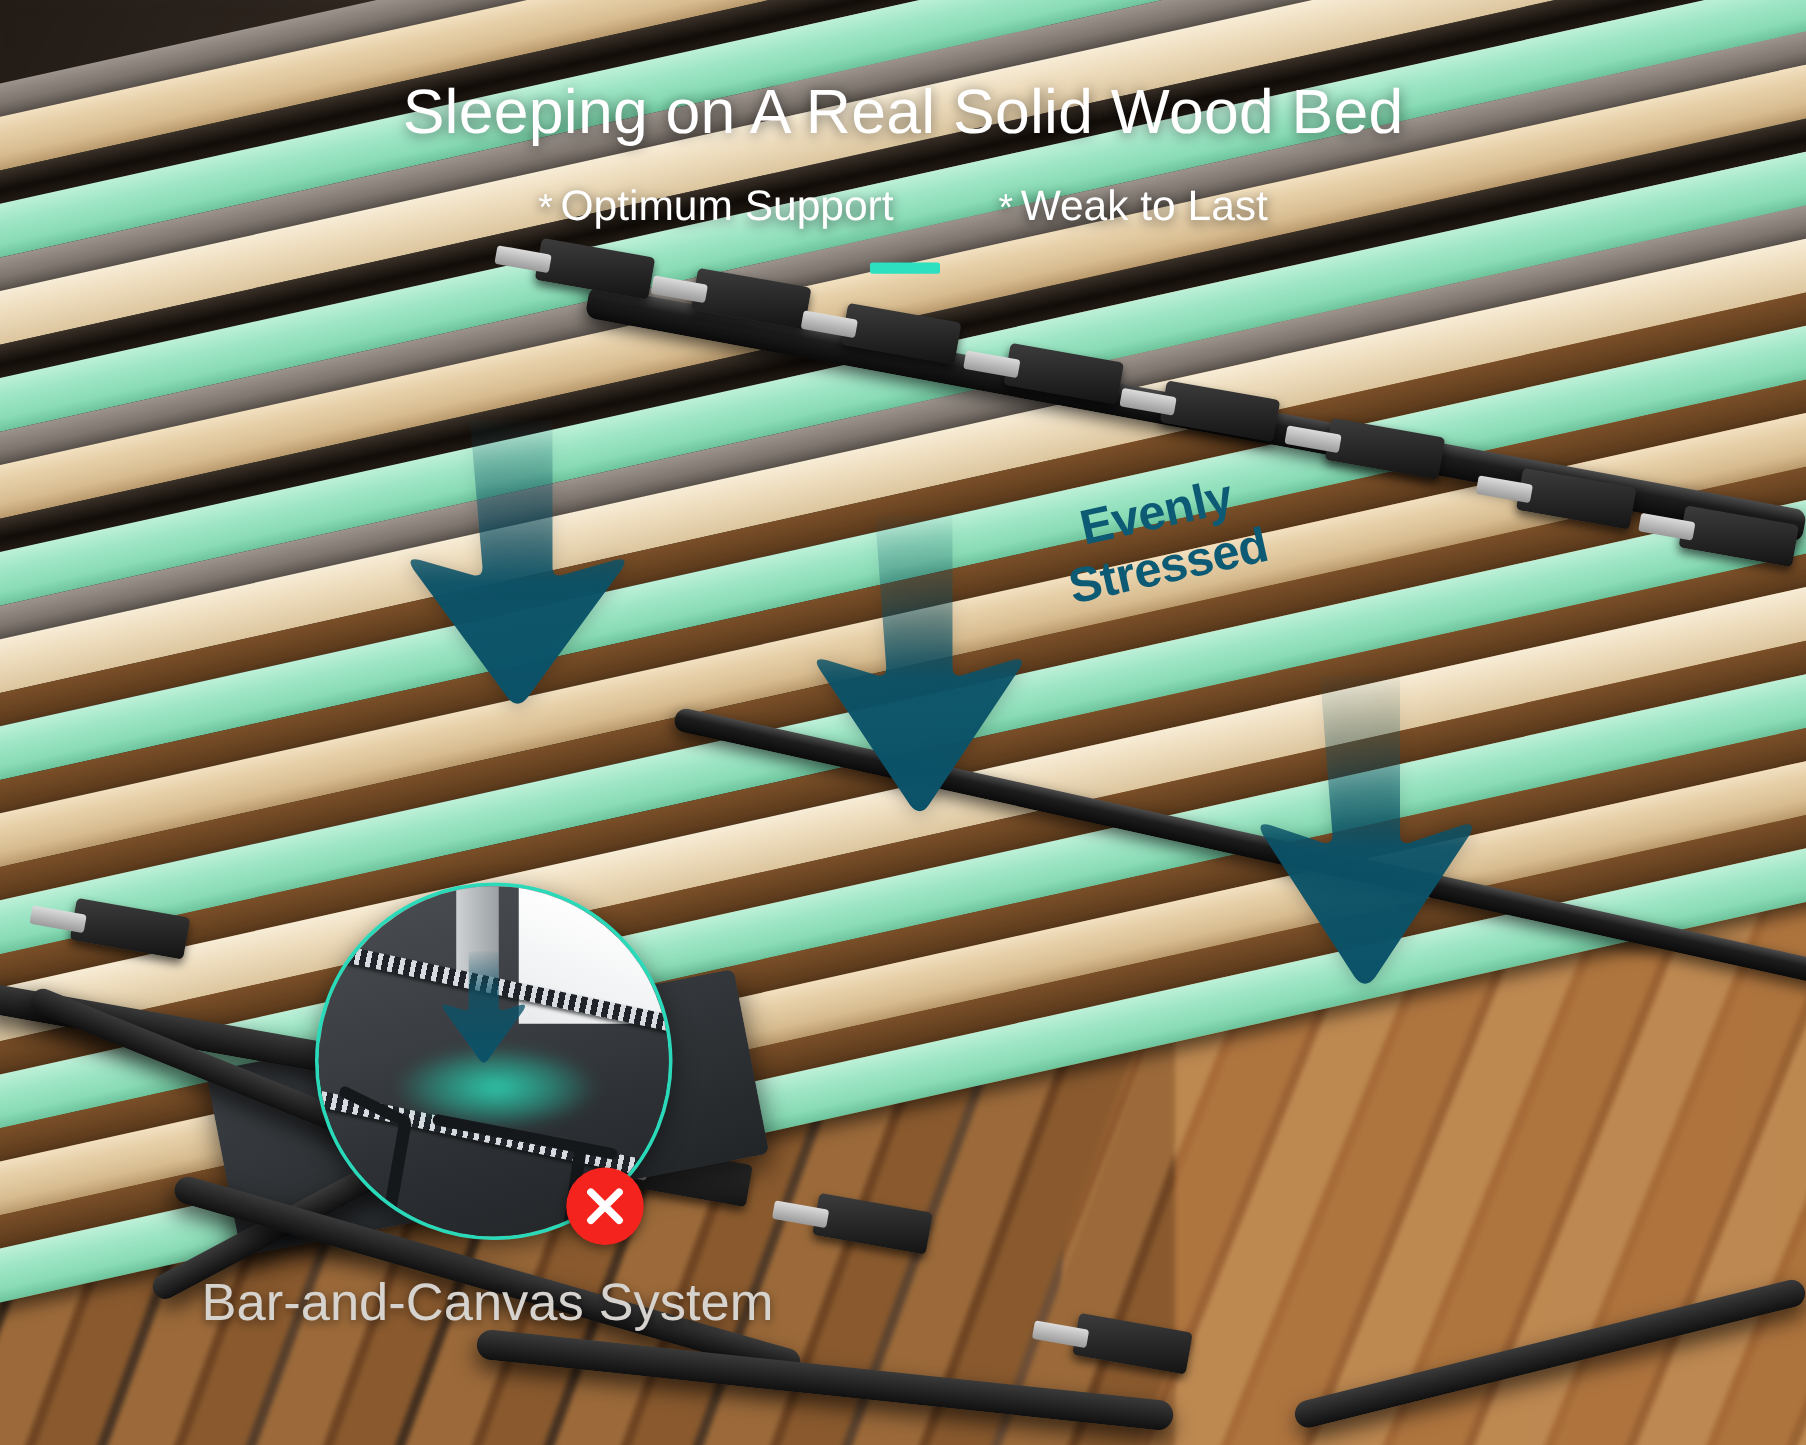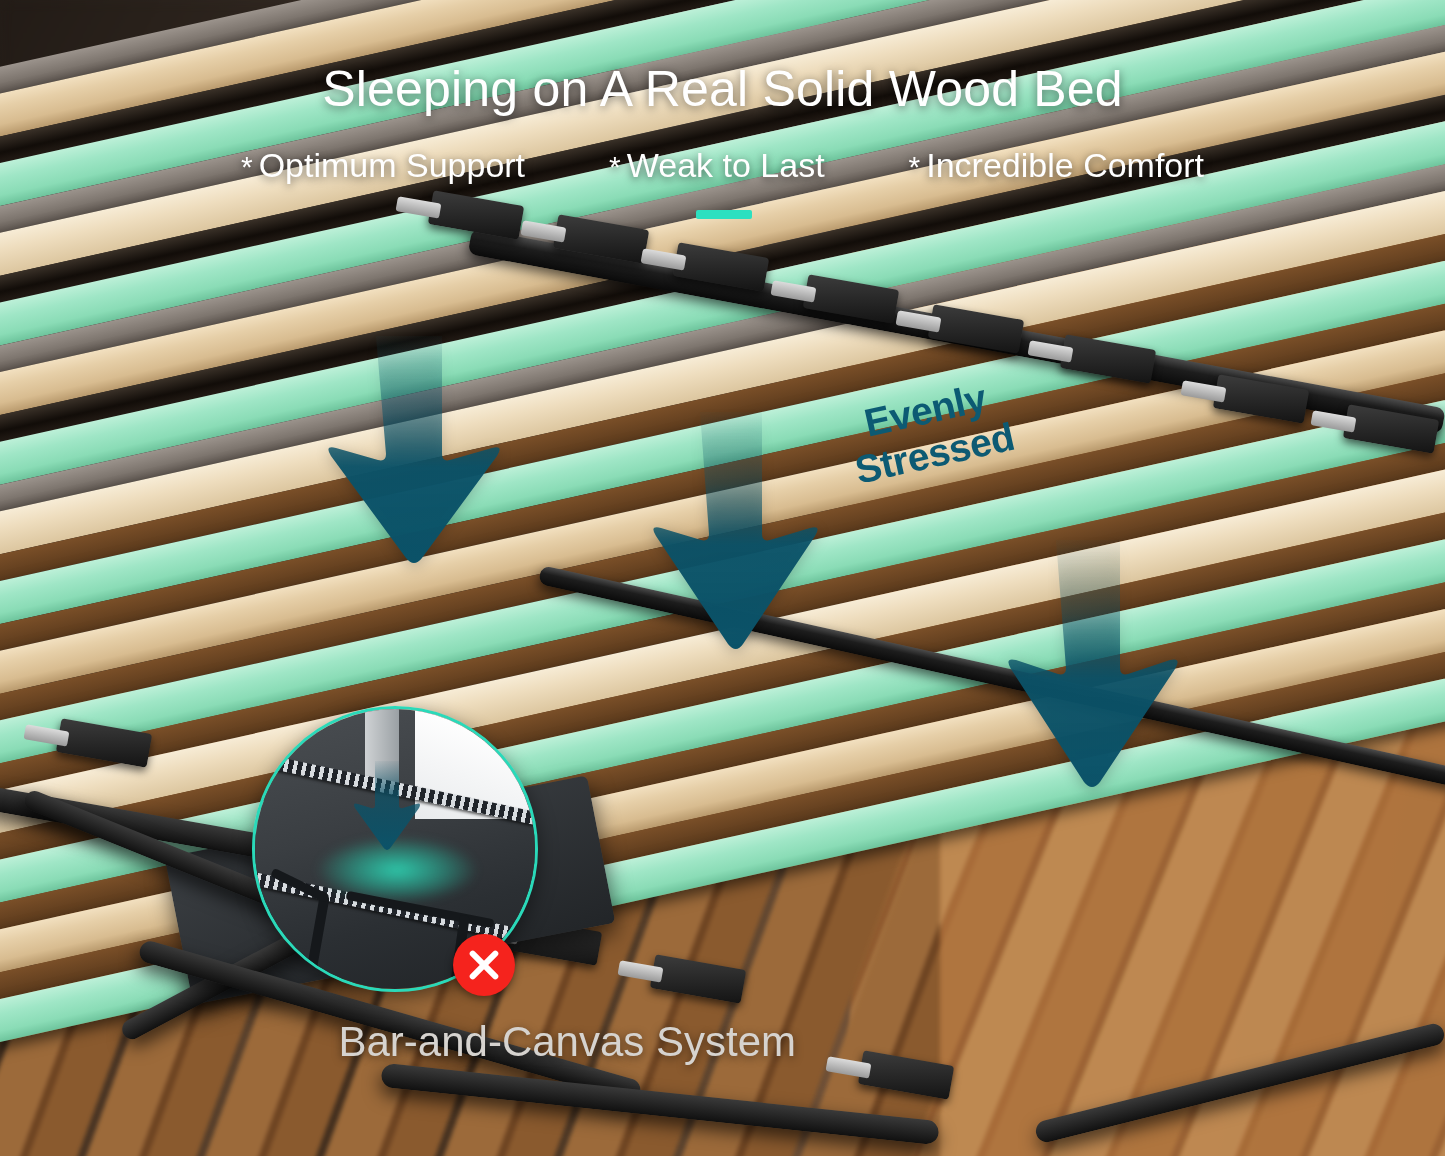--- a/index.html
+++ b/index.html
@@ -187,22 +187,22 @@
     transform-origin:left top;
     font-size:39px;
     font-weight:700;
     line-height:1.12;
     color:#0c5a73;
     text-align:center;
     letter-spacing:-.4px;
   }
 
   .bottom-title{
-    position:absolute; left:16px; top:1018px; width:780px;
-    text-align:right;
+    position:absolute; left:0; top:1018px; width:780px;
+    text-align:center;
     color:#d6d3cf;
     font-size:42px;
     font-weight:400;
     text-shadow:0 2px 8px rgba(0,0,0,.5);
   }
   .bottom-sub{
     position:absolute; left:0; top:1066px; width:780px;
     text-align:center;
     color:#d8d5d1;
     font-size:31px;
@@ -396,23 +396,20 @@
 
   <div class="headline">Sleeping on A Real Solid Wood Bed</div>
 
   <div class="bullets">
     <div class="bullet">
       <span class="ast">*</span><span>Optimum Support</span>
     </div>
     <div class="bullet">
       <span class="ast">*</span><span>Weak to Last</span>
     </div>
-    <div class="bullet">
-      <span class="ast">*</span><span>Incredible Comfort</span>
-    </div>
   </div>
 
   <div class="underline-bar" style="background:#2ce0c0;"></div>
 
   <div class="evenly">
     <div>Evenly</div>
     <div>Stressed</div>
   </div>
 
   <div class="bottom-title">Bar-and-Canvas System</div>

